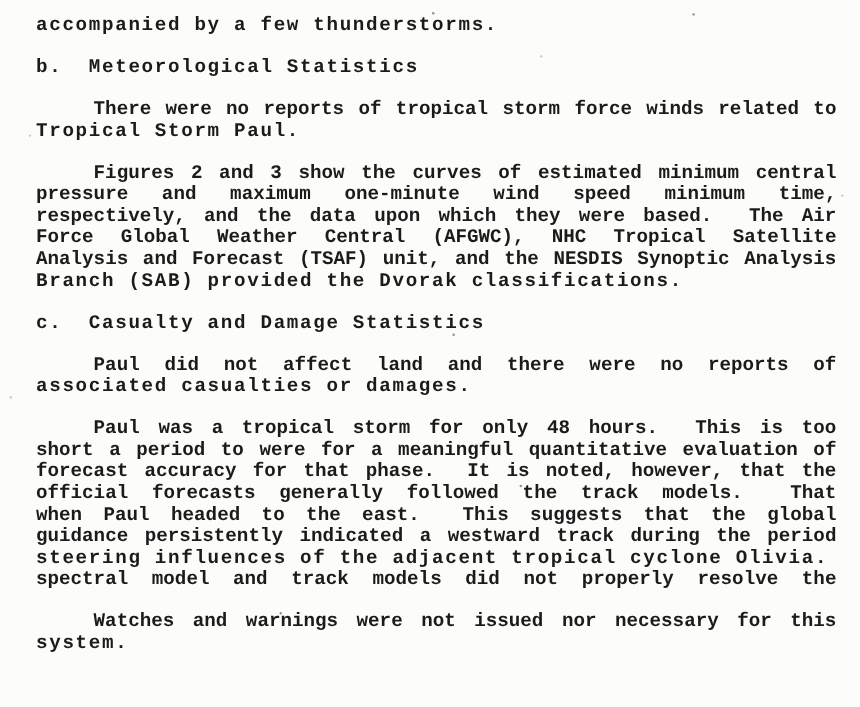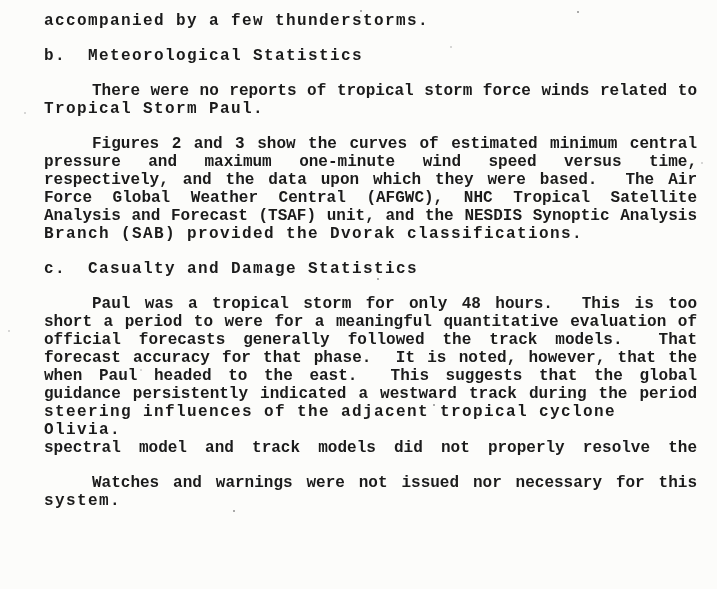--- a/index.html
+++ b/index.html
@@ -6,21 +6,21 @@
   html,body { margin:0; padding:0; }
   body {
     width:717px; height:589px; overflow:hidden;
     background: var(--paper);
     font-family:"Liberation Mono","DejaVu Sans Mono",monospace;
   }
   .page {
     position:relative;
     box-sizing:border-box;
     width:717px; height:589px;
-    padding:12px 20px 0 44px;
+    padding:12px 20px 0 30px;
     color:var(--ink);
     font-size:16px;
     font-weight:700;
     line-height:18px;
   }
   .para { margin:0 0 17px 0; padding:0; }
   .line { min-height:18px; white-space:normal; }
   
   .nat  { letter-spacing:1.4px; }
   
@@ -46,38 +46,42 @@
     <div class="line nat">b.&nbsp; Meteorological Statistics</div>
   </div>
 
   <div class="para">
     <div class="line just ind">There were no reports of tropical storm force winds related to</div>
     <div class="line nat">Tropical Storm Paul.</div>
   </div>
 
   <div class="para">
     <div class="line just ind">Figures 2 and 3 show the curves of estimated minimum central</div>
-    <div class="line just">pressure and maximum one-minute wind speed versus time,</div>
+    <div class="line just">pressure and maximum one-minute wind speed minimum time,</div>
     <div class="line just">respectively, and the data upon which they were based.&nbsp; The Air</div>
     <div class="line just">Force Global Weather Central (AFGWC), NHC Tropical Satellite</div>
     <div class="line just">Analysis and Forecast (TSAF) unit, and the NESDIS Synoptic Analysis</div>
     <div class="line nat">Branch (SAB) provided the Dvorak classifications.</div>
   </div>
 
   <div class="para">
     <div class="line nat">c.&nbsp; Casualty and Damage Statistics</div>
   </div>
 
+  <div class="para">
+    <div class="line just ind">Paul did not affect land and there were no reports of</div>
+    <div class="line nat">associated casualties or damages.</div>
+  </div>
 
 
   <div class="para">
     <div class="line just ind">Paul was a tropical storm for only 48 hours.&nbsp; This is too</div>
     <div class="line just">short a period to were for a meaningful quantitative evaluation of</div>
+    <div class="line just">forecast accuracy for that phase.&nbsp; It is noted, however, that the</div>
     <div class="line just">official forecasts generally followed the track models.&nbsp; That</div>
-    <div class="line just">forecast accuracy for that phase.&nbsp; It is noted, however, that the</div>
     <div class="line just">when Paul headed to the east.&nbsp; This suggests that the global</div>
     <div class="line just">guidance persistently indicated a westward track during the period</div>
     <div class="line nat">steering influences of the adjacent tropical cyclone Olivia.</div>
     <div class="line just">spectral model and track models did not properly resolve the</div>
   </div>
 
   <div class="para">
     <div class="line just ind">Watches and warnings were not issued nor necessary for this</div>
     <div class="line nat">system.</div>
   </div>

